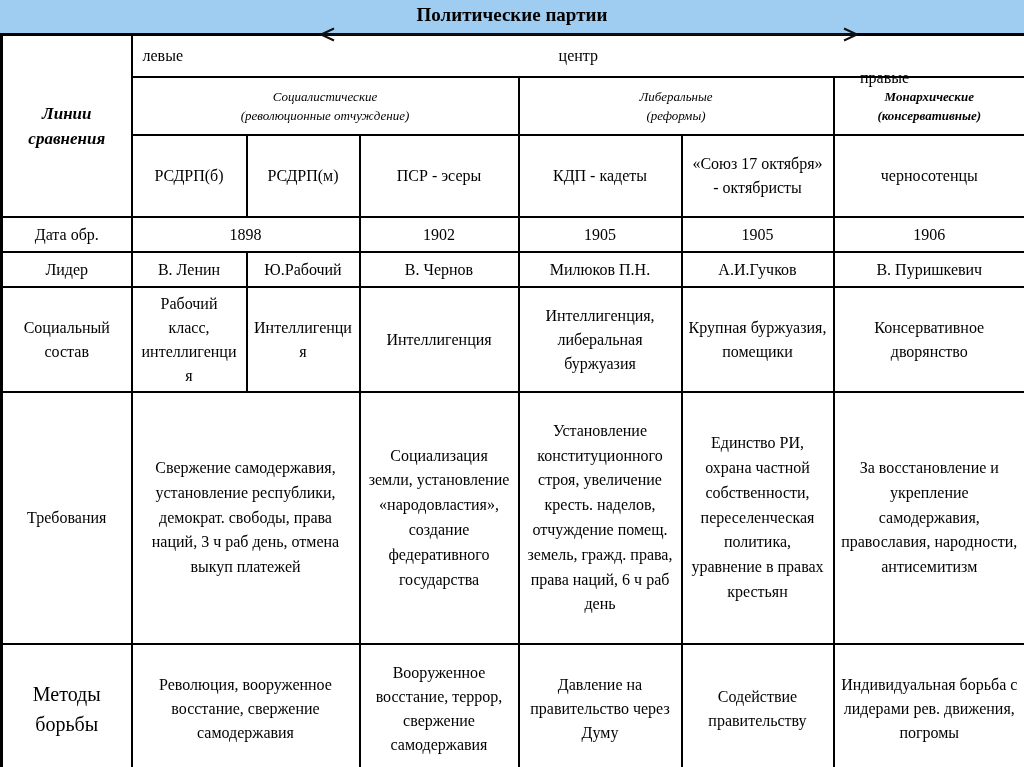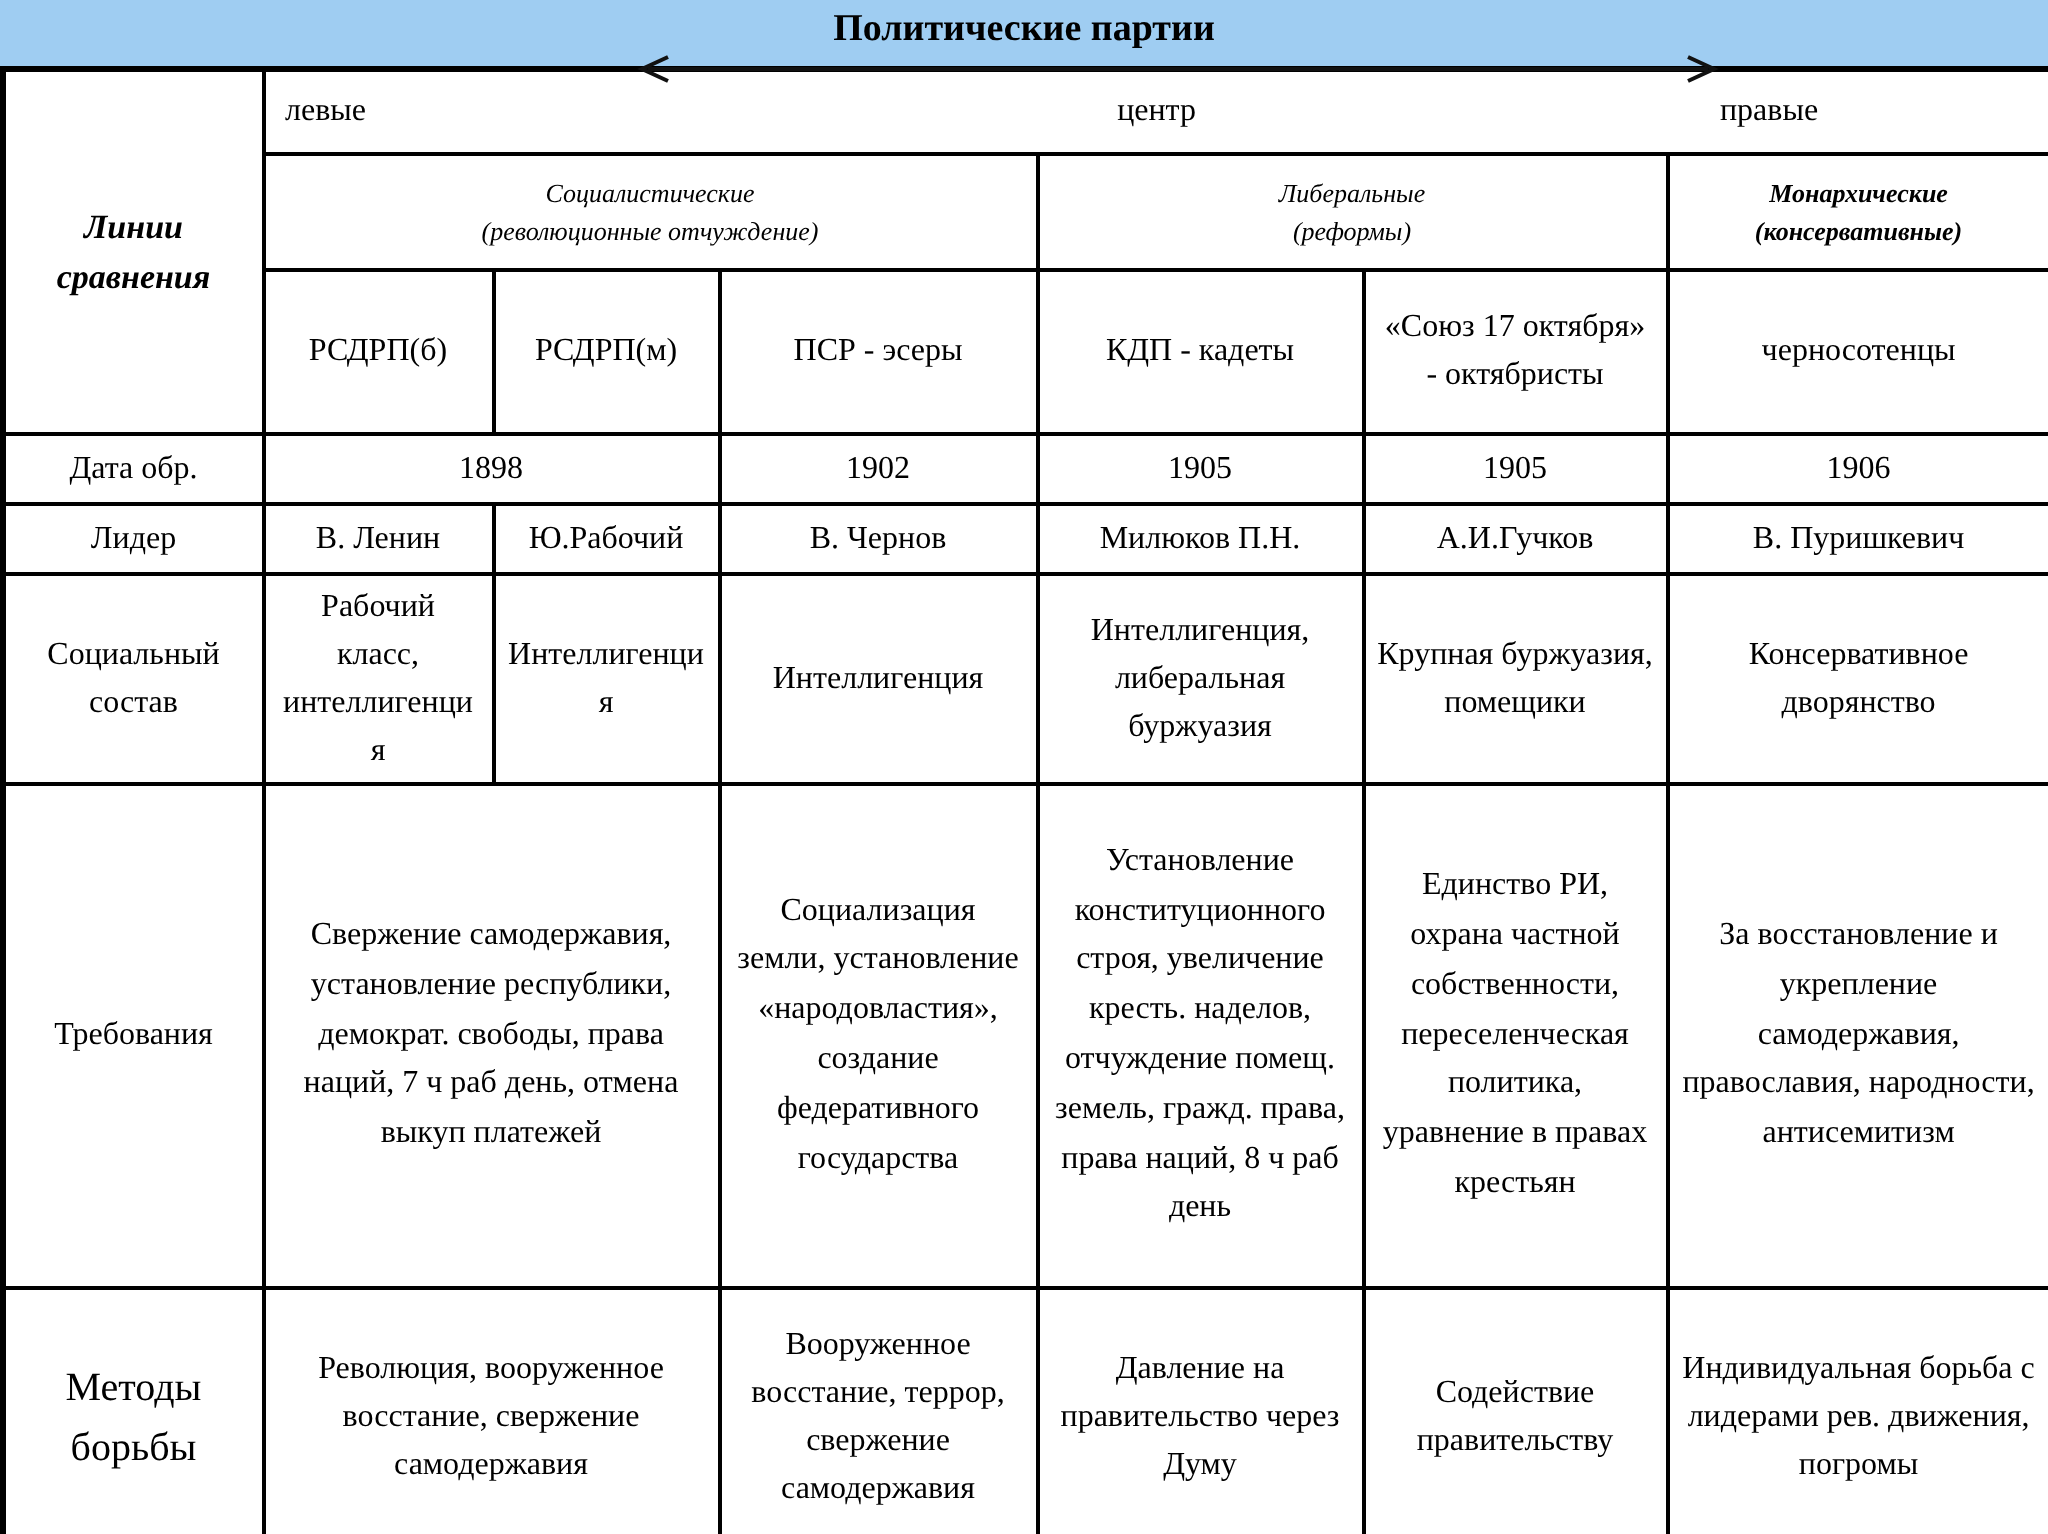--- a/index.html
+++ b/index.html
@@ -44,21 +44,21 @@
     background:#d8d8d8;
     font-style:italic;font-size:17px;
     text-align:left;vertical-align:middle;
     padding-left:8px;
     font-weight:bold;
   }
   td.spectrum-cell{position:relative;height:36px;background:#fff;}
   td.spectrum-cell span{position:absolute;top:50%;transform:translateY(-50%);white-space:nowrap;}
   .sp-left{left:10px;text-align:center;}
   .sp-center{left:50%;transform:translate(-50%,-50%) !important;}
-  .sp-right{right:115px;}
+  .sp-right{right:115px;margin-top:22px;}
   td.group{font-style:italic;font-size:13px;line-height:1.45;}
   td.g-soc{background:#a5dbd4;}
   td.g-lib{background:#cbc9e6;}
   td.g-mon{background:#b3e7ee;font-weight:bold;}
   td.group .gl{display:block;}
   td.party{background:#c4c4c4;}
   td.row-label{
     background:#e2e2e2;
     text-align:left;padding-left:8px;
   }
@@ -158,23 +158,23 @@
         <td>Рабочий класс, интеллигенция</td>
         <td>Интеллигенция</td>
         <td>Интеллигенция</td>
         <td>Интеллигенция, либеральная буржуазия</td>
         <td>Крупная буржуазия, помещики</td>
         <td>Консервативное дворянство</td>
       </tr>
 
       <tr class="r-demands">
         <td class="row-label">Требования</td>
-        <td colspan="2">Свержение самодержавия, установление республики, демократ. свободы, права наций, 7 ч раб день, отмена выкуп платежей</td>
+        <td colspan="2">Свержение самодержавия, установление республики, демократ. свободы, права наций, 3 ч раб день, отмена выкуп платежей</td>
         <td>Социализация земли, установление «народовластия», создание федеративного государства</td>
-        <td>Установление конституционного строя, увеличение кресть. наделов, отчуждение помещ. земель, гражд. права, права наций, 8 ч раб день</td>
+        <td>Установление конституционного строя, увеличение кресть. наделов, отчуждение помещ. земель, гражд. права, права наций, 6 ч раб день</td>
         <td>Единство РИ, охрана частной собственности, переселенческая политика, уравнение в правах крестьян</td>
         <td>За восстановление и укрепление самодержавия, православия, народности, антисемитизм</td>
       </tr>
 
       <tr class="r-methods">
         <td class="row-label row-label-big">Методы борьбы</td>
         <td colspan="2">Революция, вооруженное восстание, свержение самодержавия</td>
         <td>Вооруженное восстание, террор, свержение самодержавия</td>
         <td>Давление на правительство через Думу</td>
         <td>Содействие правительству</td>

